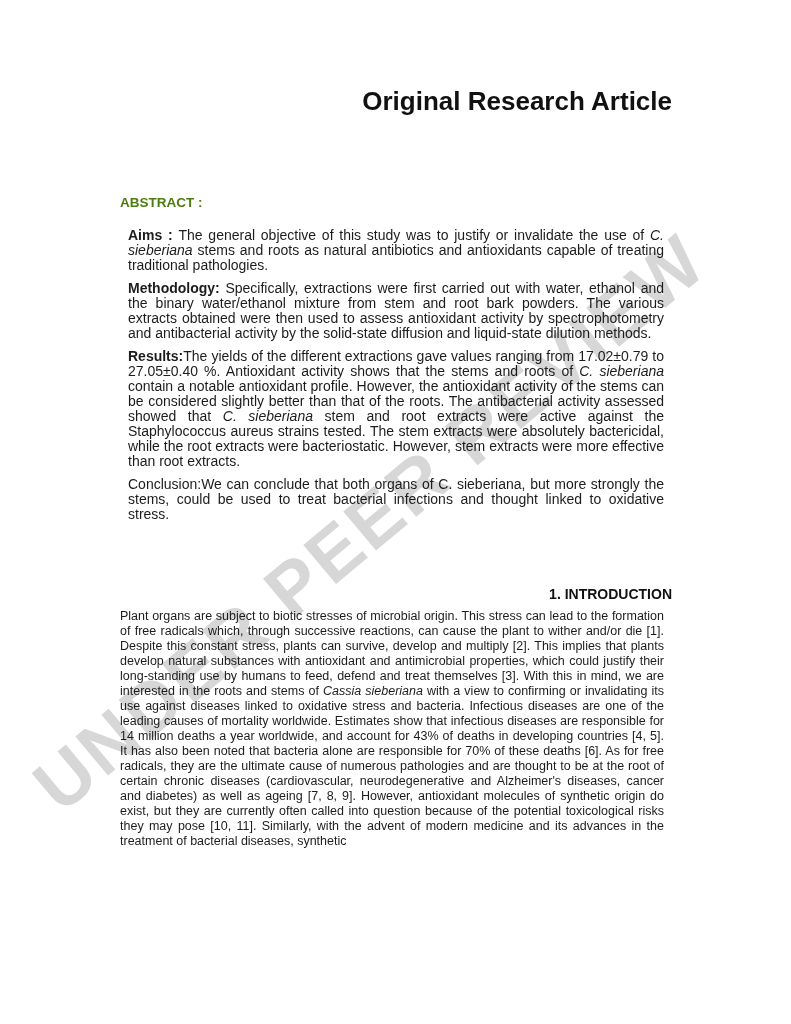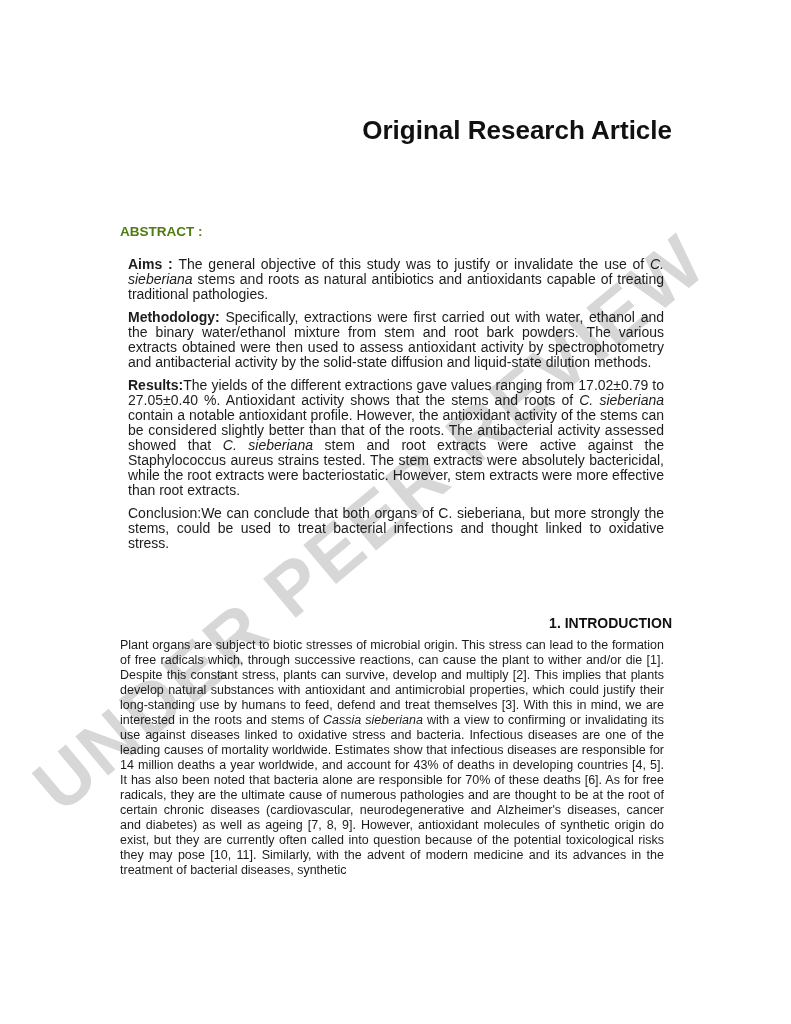--- a/index.html
+++ b/index.html
@@ -34,21 +34,21 @@
   }
   .content {
     position: absolute;
     left: 120px;
     top: 0;
     width: 552px;
     z-index: 1;
   }
   .article-type {
     margin: 0;
-    padding-top: 115px;
+    padding-top: 86px;
     font-size: 26px;
     line-height: 30px;
     font-weight: bold;
     text-align: right;
     color: #111;
   }
   .main-title {
     margin: 15px 0 0 0;
     font-size: 26px;
     line-height: 32.5px;

